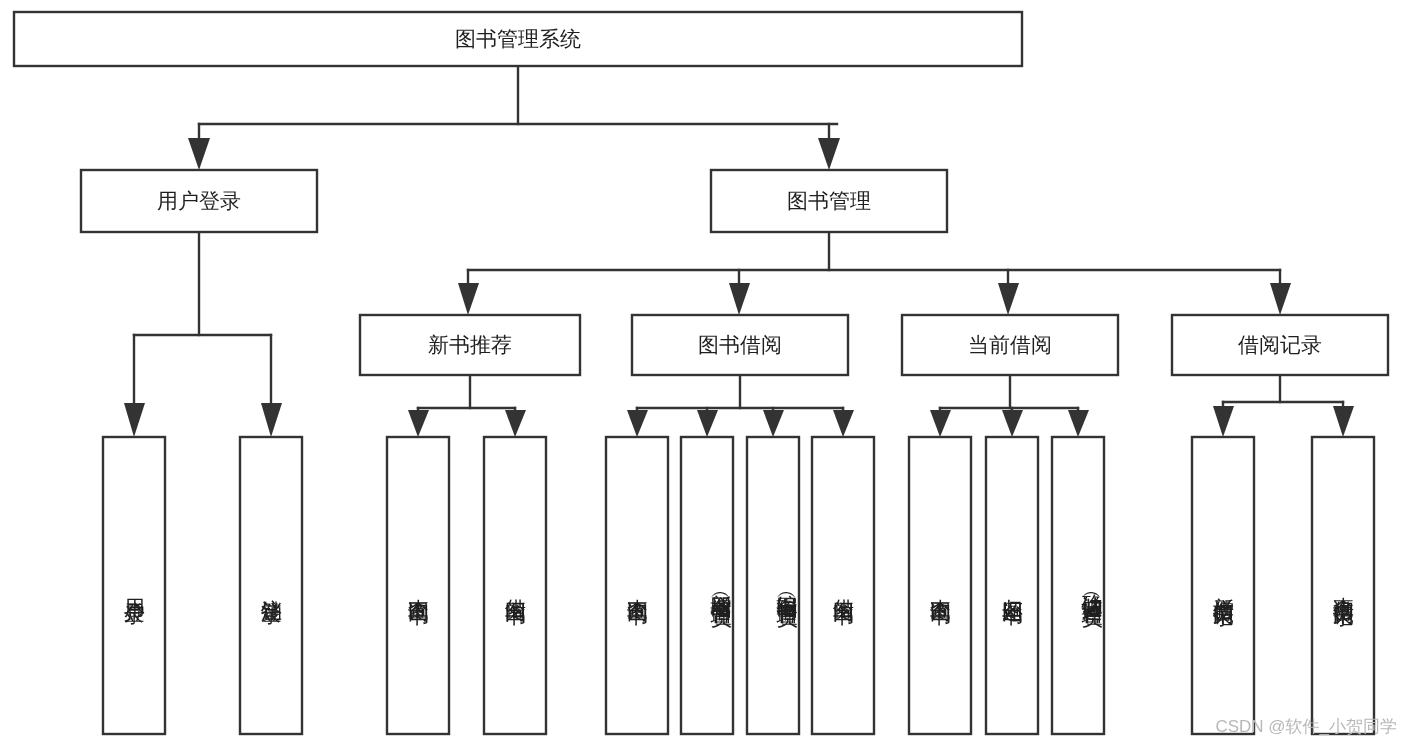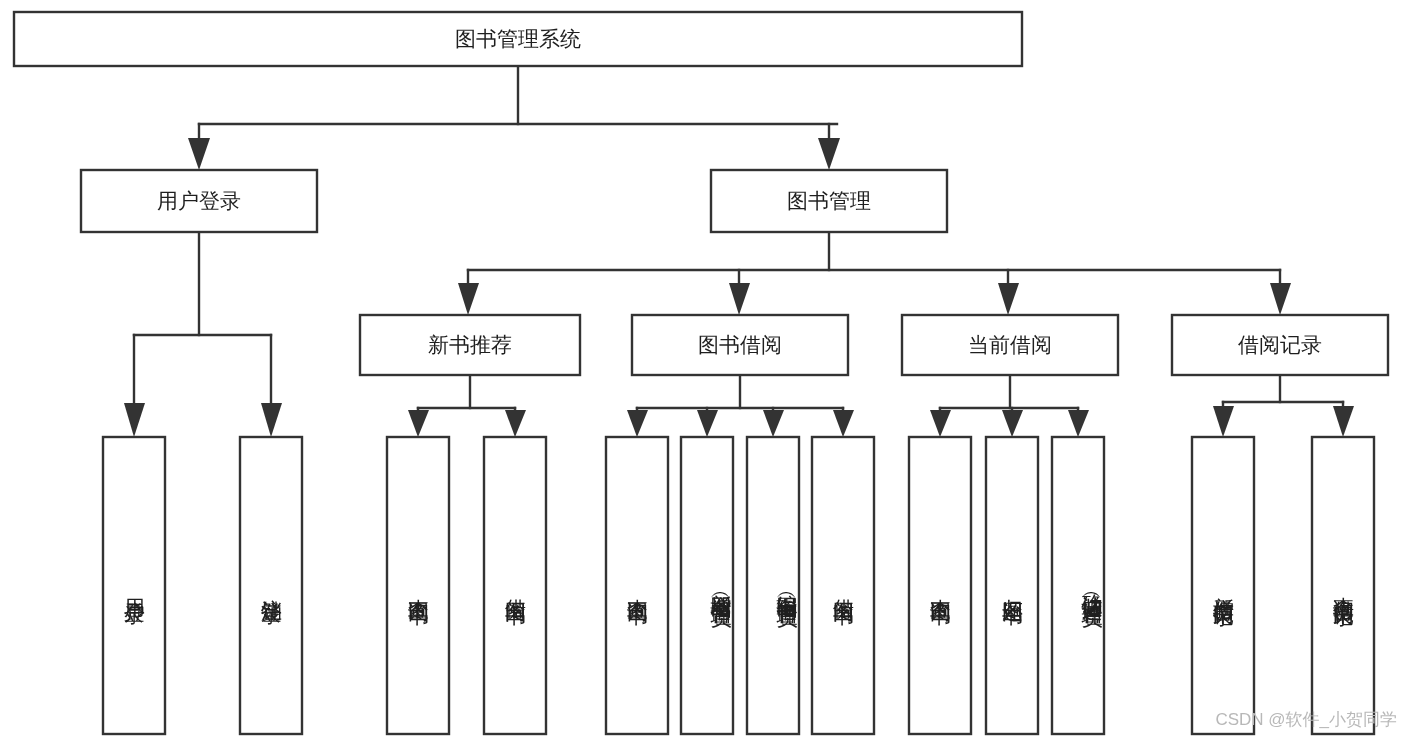--- a/index.html
+++ b/index.html
@@ -61,21 +61,21 @@
     align-items: center;
     justify-content: center;
     text-align: center;
     white-space: nowrap;
     pointer-events: none;
     user-select: none;
   }
   .watermark {
     position: absolute;
     right: 8px;
-    bottom: 16px;
+    bottom: 9px;
     font-family: "Liberation Sans", "DejaVu Sans", sans-serif;
     font-size: 17px;
     color: #b8b8b8;
     white-space: nowrap;
     user-select: none;
   }
 </style>
 </head>
 <body>
 

